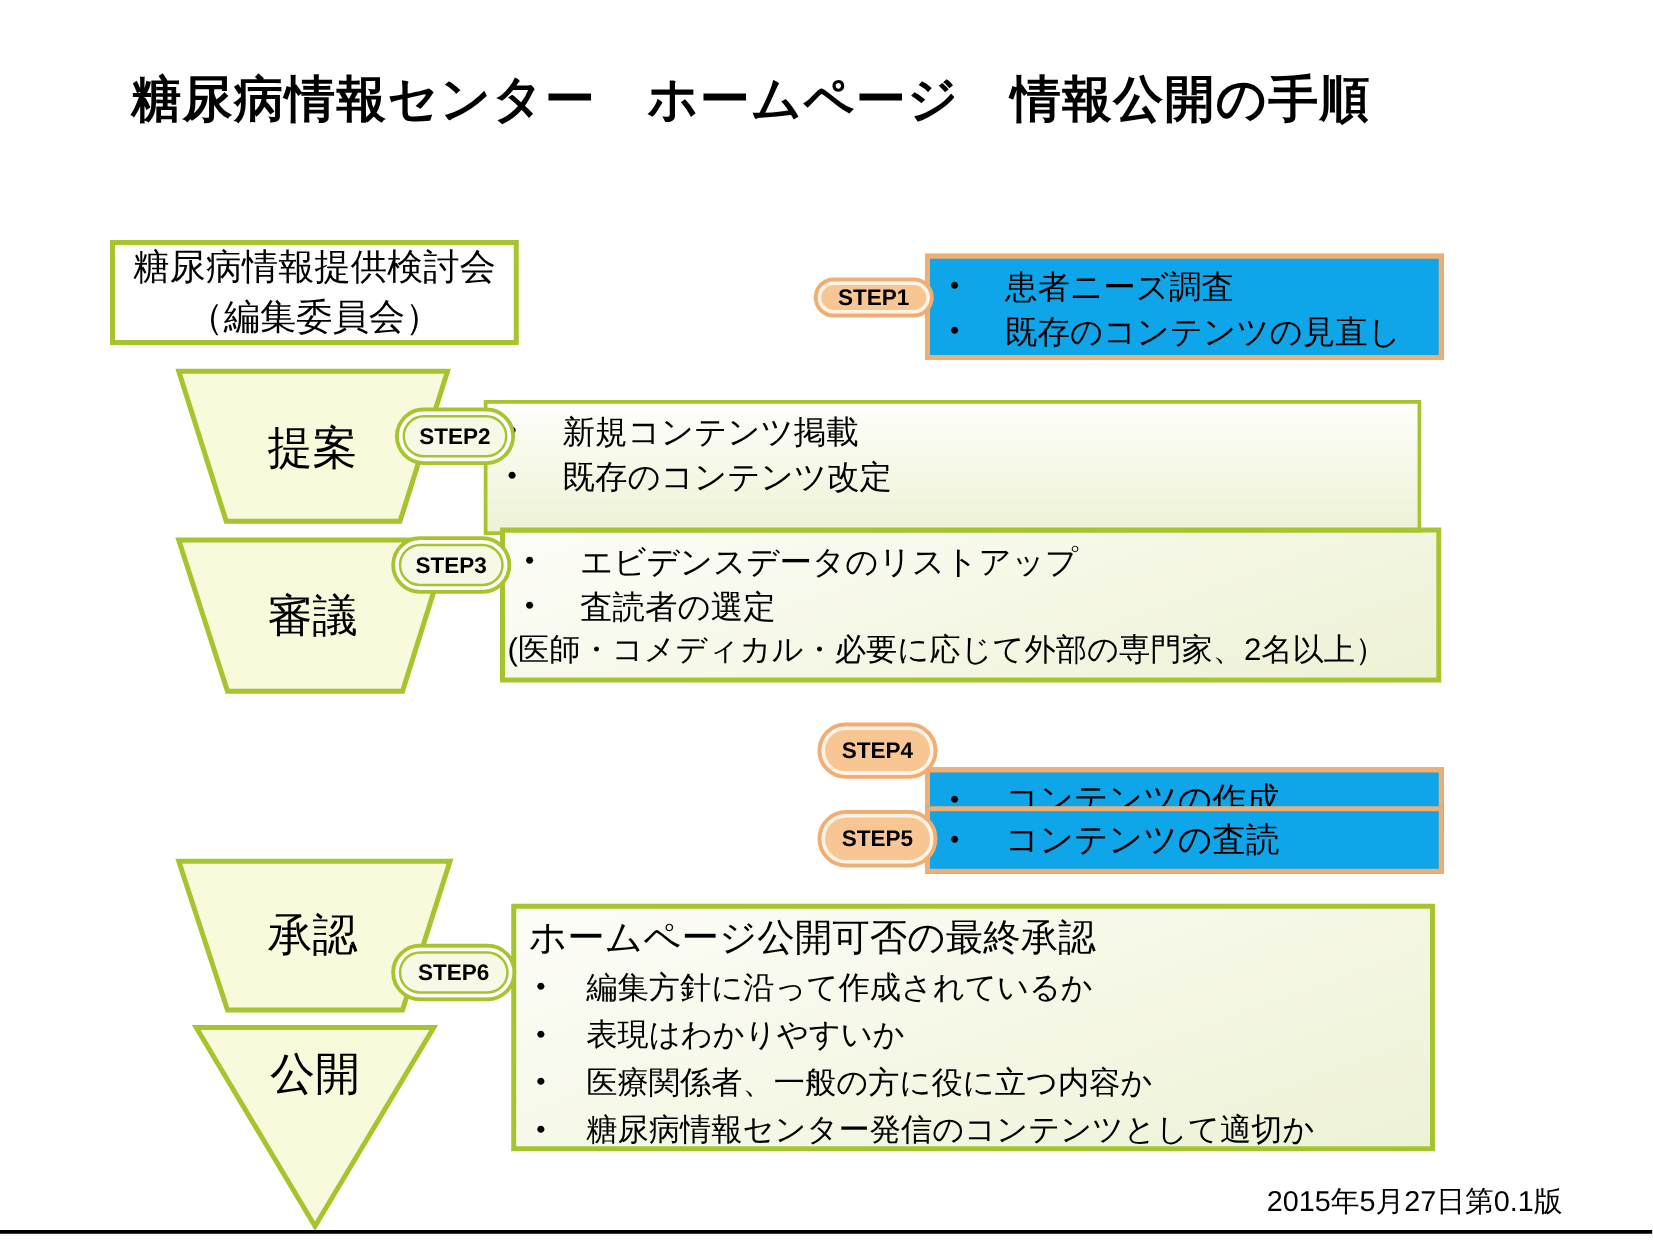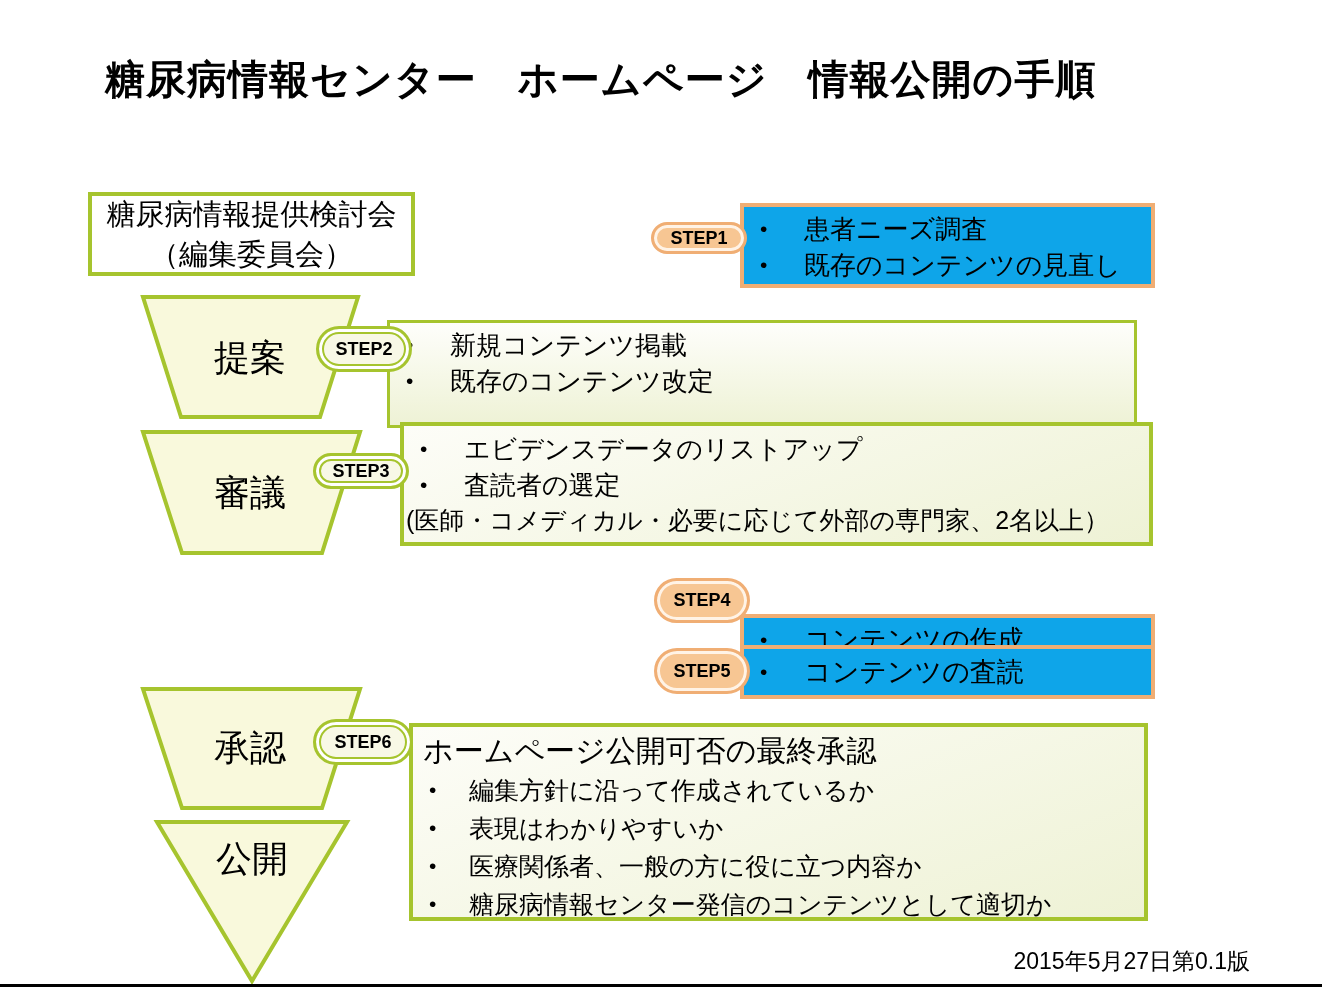--- a/index.html
+++ b/index.html
@@ -96,38 +96,38 @@
     <div class="brow">患者ニーズ調査</div>
     <div class="brow">既存のコンテンツの見直し</div>
   </div>
 
   <div class="abs pill pill-green" style="left:316px;top:326px;width:96px;height:46px;">STEP2</div>
   <div class="abs step-box box-green pad-t4" style="left:387px;top:310px;width:750px;height:108px;margin-top:10px;">
     <div class="brow">新規コンテンツ掲載</div>
     <div class="brow">既存のコンテンツ改定</div>
   </div>
 
-  <div class="abs pill pill-green" style="left:313px;top:453px;width:96px;height:36px;">STEP3</div>
+  <div class="abs pill pill-green" style="left:313px;top:429px;width:96px;height:46px;">STEP3</div>
   <div class="abs step-box box-green-thick pad-t5" style="left:400px;top:422px;width:753px;height:124px;">
     <div class="brow">エビデンスデータのリストアップ</div>
     <div class="brow">査読者の選定</div>
     <div class="note-line">(医師・コメディカル・必要に応じて外部の専門家、2名以上）</div>
   </div>
 
   <div class="abs pill pill-orange" style="left:654px;top:578px;width:96px;height:45px;">STEP4</div>
   <div class="abs step-box box-orange pad-t3" style="left:740px;top:574px;width:415px;height:52px;margin-top:40px;">
     <div class="brow brow-lg">コンテンツの作成</div>
   </div>
 
   <div class="abs pill pill-orange" style="left:654px;top:648px;width:96px;height:46px;">STEP5</div>
   <div class="abs step-box box-orange pad-t4" style="left:740px;top:645px;width:415px;height:54px;">
     <div class="brow brow-lg">コンテンツの査読</div>
   </div>
 
-  <div class="abs pill pill-green" style="left:313px;top:719px;width:100px;height:46px;">STEP6</div>
+  <div class="abs pill pill-green" style="left:313px;top:755px;width:100px;height:46px;">STEP6</div>
   <div class="abs step-box box-green-thick s6 pad-t4" style="left:409px;top:723px;width:739px;height:198px;">
     <div class="box-heading">ホームページ公開可否の最終承認</div>
     <div class="brow">編集方針に沿って作成されているか</div>
     <div class="brow">表現はわかりやすいか</div>
     <div class="brow">医療関係者、一般の方に役に立つ内容か</div>
     <div class="brow">糖尿病情報センター発信のコンテンツとして適切か</div>
   </div>
 
   <div class="abs version-date">2015年5月27日第0.1版</div>
   <div class="abs bottom-rule"></div>

